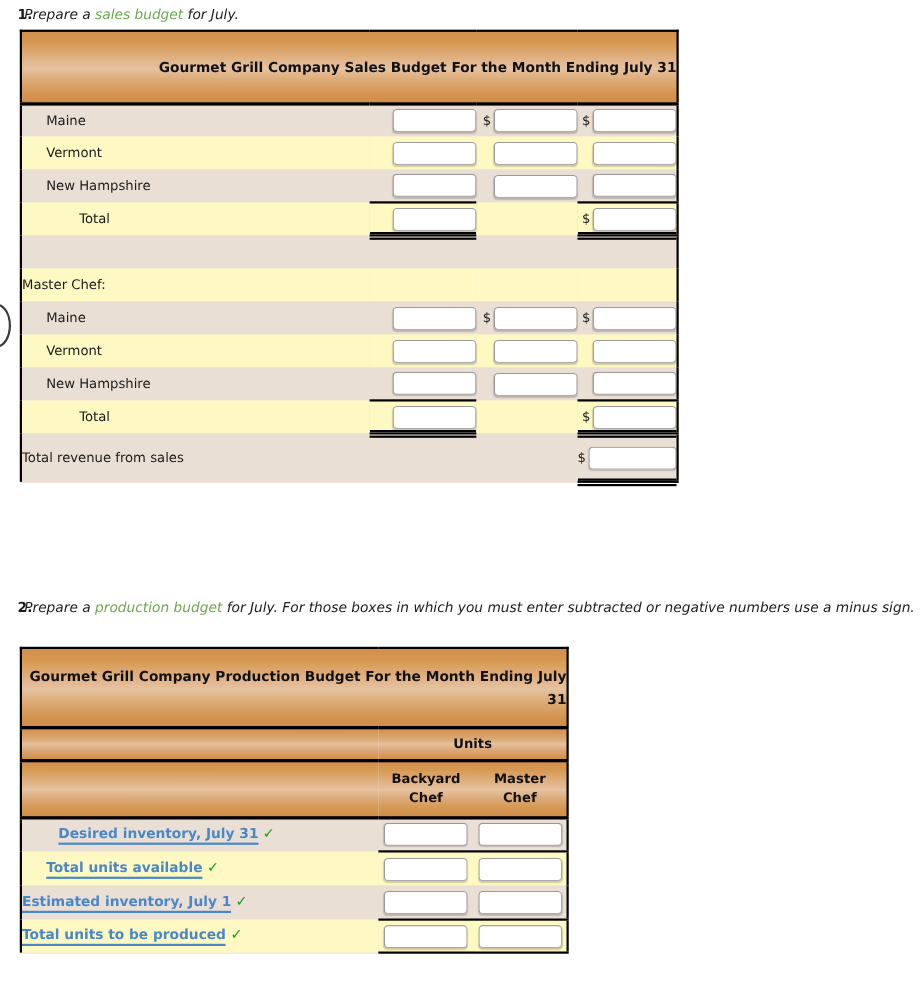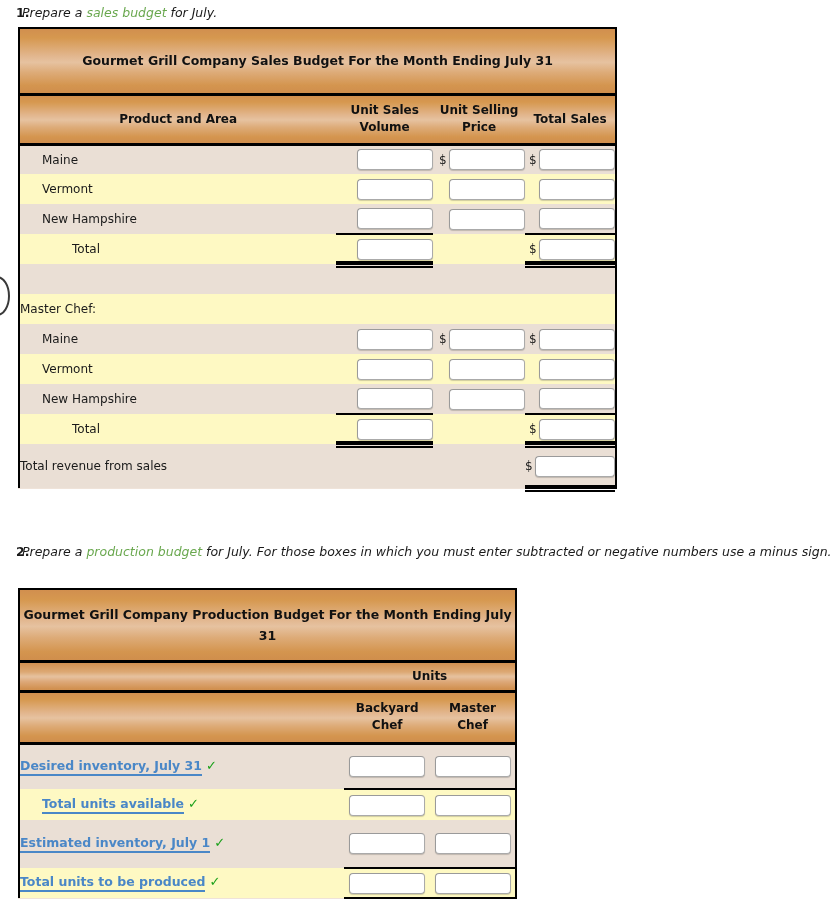--- a/index.html
+++ b/index.html
@@ -48,21 +48,21 @@
   }
   .budget-table td, .budget-table th {
     padding: 0;
     margin: 0;
   }
 
   .hdr-block {
     background: linear-gradient(to bottom,
        #d18f4f 0%, #d6984f 14%, #e2b68e 42%, #e6c2a0 52%,
        #ddab78 68%, #d4954f 88%, #d08e4c 100%);
-    text-align: center;
+    text-align: right;
     font-weight: bold;
     font-size: 12.5px;
     color: #111;
     border-bottom: 3px solid #000;
   }
   .hdr-block .ln { line-height: 21px; }
 
   .colhdr {
     background: linear-gradient(to bottom,
        #d18f4f 0%, #d6984f 14%, #e2b68e 42%, #e6c2a0 52%,
@@ -162,32 +162,20 @@
     <col style="width:90px">
   </colgroup>
   <tbody>
       <tr>
     <td class="hdr-block" colspan="4" style="height:66px;">
       <span class="ln">Gourmet Grill Company</span>
       <span class="ln">Sales Budget</span>
       <span class="ln">For the Month Ending July 31</span>
     </td>
   </tr>
-  <tr>
-    <td class="colhdr" style="height:50px;">Product and Area</td>
-    <td class="colhdr">
-      <span class="l1">Unit Sales</span>
-      <span class="l2">Volume</span>
-    </td>
-    <td class="colhdr">
-      <span class="l1">Unit Selling</span>
-      <span class="l2">Price</span>
-    </td>
-    <td class="colhdr">Total Sales</td>
-  </tr>
 
   <tr class="row-light">
     <td class="cell lbl indent1">Maine</td>
     <td class="cell numcell">
       <span class="money">
             <span class="dollar blank">$</span>
             <input class="box" type="text" value="" style="">
           </span>
     </td>
     <td class="cell numcell">
@@ -362,35 +350,35 @@
       <span class="l1">Backyard</span>
       <span class="l2">Chef</span>
     </td>
     <td class="colhdr">
       <span class="l1">Master</span>
       <span class="l2">Chef</span>
     </td>
   </tr>
 
   <tr class="row-light">
-    <td class="cell lbl" style="height:46px;">
+    <td class="cell lbl" style="height:31px;padding-left:33px;">
       <span class="bluelink">Desired inventory, July 31</span><span class="check">✓</span>
     </td>
     <td class="cell numcell" style="text-align:center; border-bottom:2px solid #000;"><input class="box" type="text" value="" style=""></td>
     <td class="cell numcell" style="text-align:center; border-bottom:2px solid #000;"><input class="box" type="text" value="" style=""></td>
   </tr>
   <tr class="row-dark">
     <td class="cell lbl indent1" style="height:31px;">
       <span class="bluelink">Total units available</span><span class="check">✓</span>
     </td>
     <td class="cell numcell" style="text-align:center;"><input class="box" type="text" value="" style=""></td>
     <td class="cell numcell" style="text-align:center;"><input class="box" type="text" value="" style=""></td>
   </tr>
   <tr class="row-light">
-    <td class="cell lbl" style="height:48px;">
+    <td class="cell lbl" style="height:31px;">
       <span class="bluelink">Estimated inventory, July 1</span><span class="check">✓</span>
     </td>
     <td class="cell numcell" style="text-align:center; border-bottom:2px solid #000;"><input class="box" type="text" value="" style=""></td>
     <td class="cell numcell" style="text-align:center; border-bottom:2px solid #000;"><input class="box" type="text" value="" style=""></td>
   </tr>
   <tr class="row-dark">
     <td class="cell lbl" style="height:17px;">
       <span class="bluelink">Total units to be produced</span><span class="check">✓</span>
     </td>
     <td class="cell numcell" style="text-align:center; border-bottom:2px solid #000;"><input class="box" type="text" value="" style=""></td>

